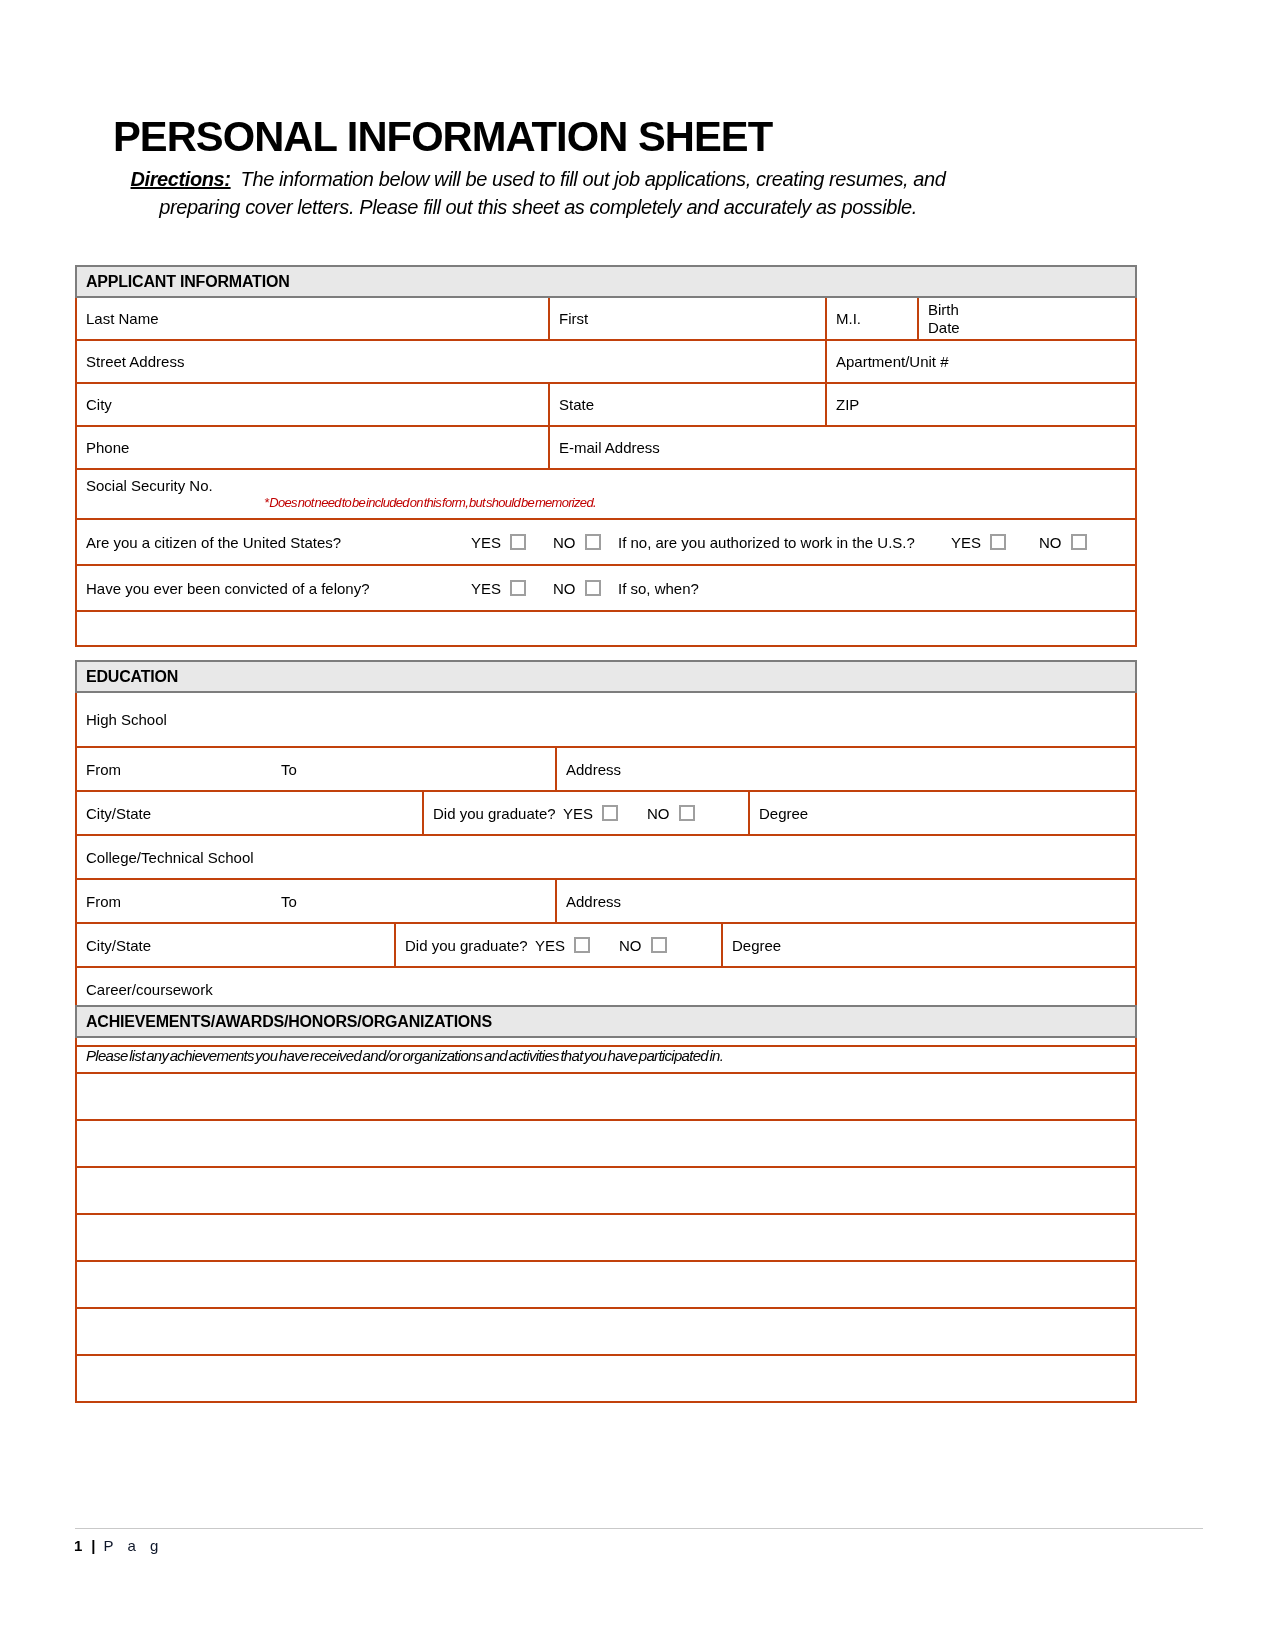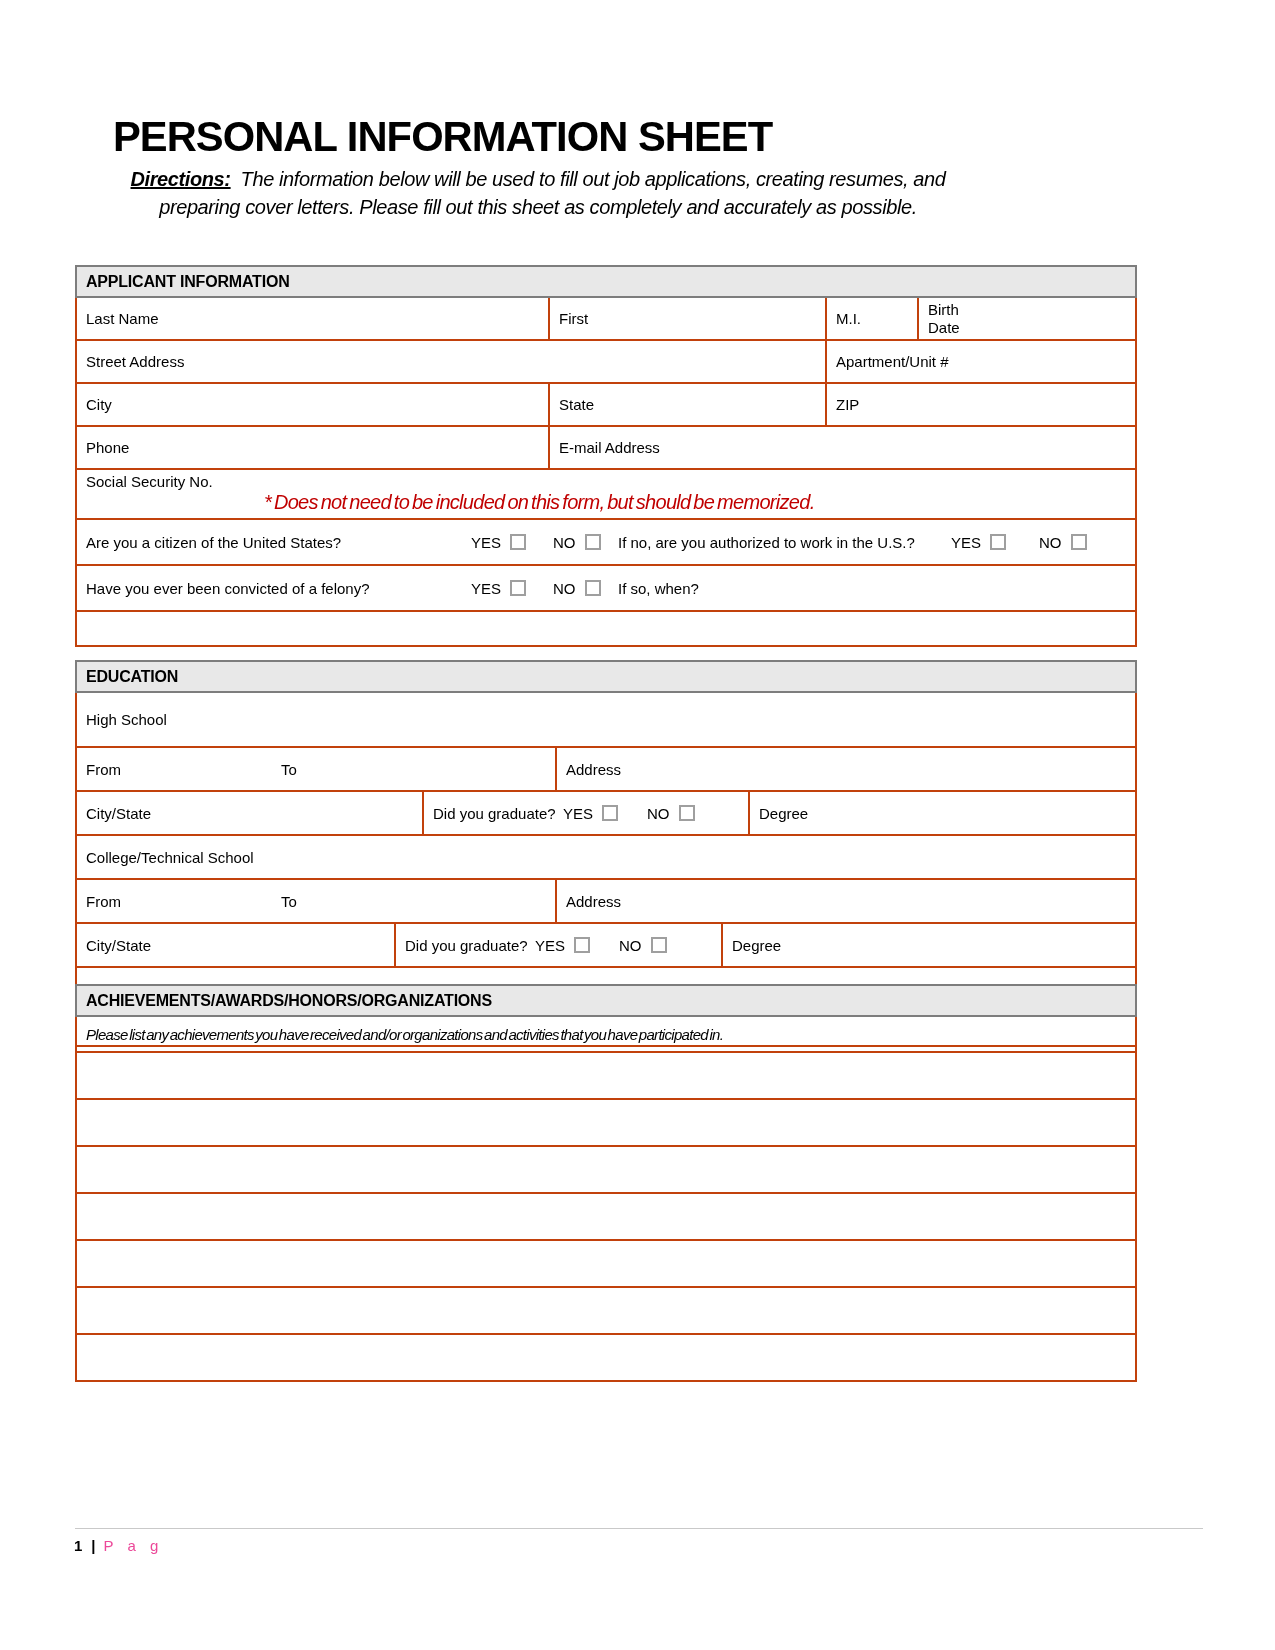--- a/index.html
+++ b/index.html
@@ -29,32 +29,32 @@
   .row-flex{display:flex;align-items:center;}
   .cb{display:inline-block;width:15px;height:15px;border:2px solid #9f9f9f;
       background:#fff;margin-left:9px;flex:none;box-sizing:border-box;width:16px;height:16px;}
   .pair{display:flex;align-items:center;flex:none;}
   .w385{width:385px;flex:none;} .w333{width:333px;flex:none;} .w88{width:88px;}
   .w82{width:82px;} .w65{width:65px;} .w130{width:130px;flex:none;} .w84{width:84px;}
   .from-gap{margin-left:160px;}
 
   
   .ssn-label{padding-top:2px;}
-  .ssn-note{color:#c00000;font-style:italic;font-size:20px;margin-left:178px;
+  .ssn-note{color:#c00000;font-style:italic;font-size:13px;margin-left:178px;
             letter-spacing:-.7px;word-spacing:-2px;margin-top:1px;margin-bottom:3px;}
 
   
   .ach-note{font-style:italic;font-size:15.5px;letter-spacing:-.7px;word-spacing:-2px;padding-left:3px;}
 
   
   .footer-line{position:absolute;left:75px;top:1528px;width:1128px;height:1px;background:#c9c9c9;}
   .footer{position:absolute;left:74px;top:1537px;font-size:15px;}
   .fnum{font-weight:bold;}
   .fsep{font-weight:bold;margin:0 8px 0 9px;}
-  .flabel{color:#ec4899;letter-spacing:5px;}
+  .flabel{color:#0f172a;letter-spacing:5px;}
 </style>
 </head>
 <body>
 
 <div class="sheet">
 
   <div class="title">PERSONAL INFORMATION SHEET</div>
 
   <div class="directions"><span class="dir-label">Directions:</span><span>The information below will be used to fill out  job applications, creating resumes, and preparing cover letters.  Please fill out this sheet as completely and accurately as possible.</span></div>
 
@@ -216,21 +216,21 @@
     </tr>
     <tr class="h42">
           <td colspan="6"><span class="lbl">Career/coursework</span></td>
         </tr>
     <tr class="h33">
           <td colspan="6"></td>
         </tr>
   </tbody>
     </table>
 
-  <table class="form-table" style="top:984px;border-radius:20px;">
+  <table class="form-table" style="top:1005px;border-radius:20px;">
     <colgroup>
         <col style="width:1060px">
       </colgroup>
     <tbody>
         <tr class="band">
           <td>ACHIEVEMENTS/AWARDS/HONORS/ORGANIZATIONS</td>
         </tr>
     <tr class="h34">
           <td class="ach-note">Please list any achievements you have received and/or organizations and activities that you have participated in.</td>
         </tr>

